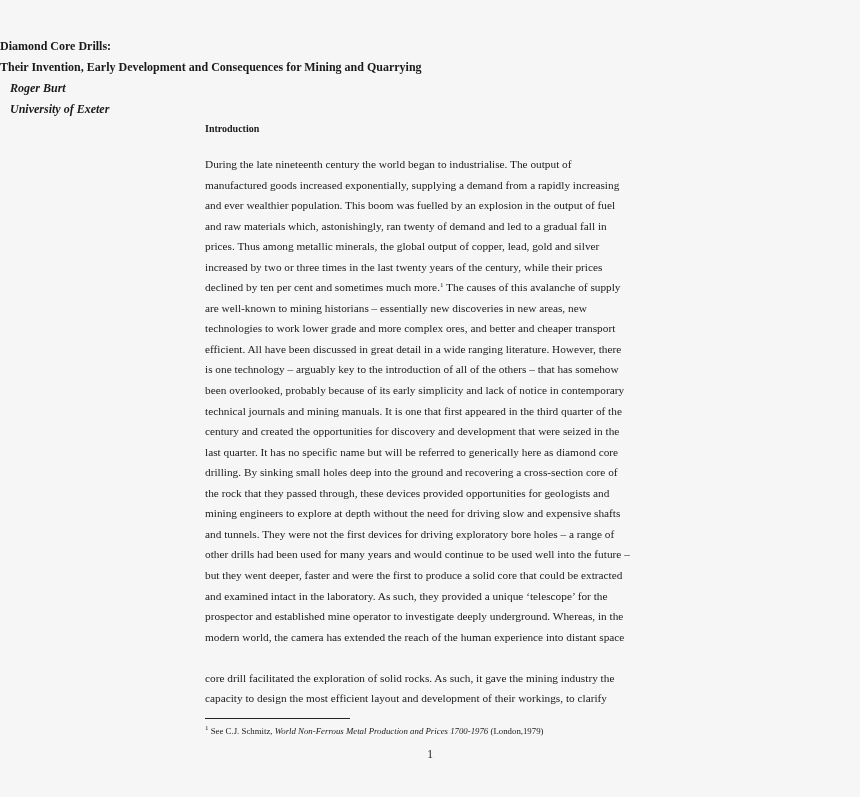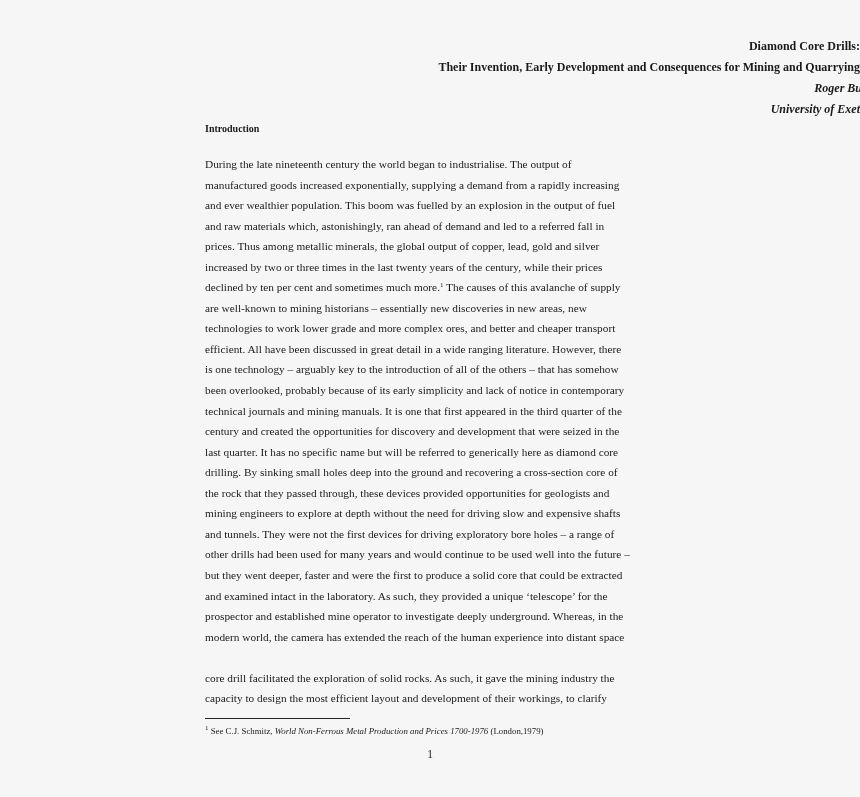--- a/index.html
+++ b/index.html
@@ -19,21 +19,21 @@
       position: absolute;
       left: 0;
       top: 0;
       width: 860px;
       height: 797px;
     }
     .title-line {
       position: absolute;
       left: 0;
       width: 860px;
-      text-align: right;
+      text-align: left;
       font-size: 12px;
       line-height: 14px;
       white-space: nowrap;
     }
     .title-bold { font-weight: bold; }
     .title-italic { font-weight: bold; font-style: italic; padding-left: 10px; }
     #t1 { top: 39px; }
     #t2 { top: 60px; }
     #t3 { top: 81px; }
     #t4 { top: 102px; }
@@ -92,21 +92,21 @@
   <div id="t1" class="title-line title-bold">Diamond Core Drills:</div>
   <div id="t2" class="title-line title-bold">Their Invention, Early Development and Consequences for Mining and Quarrying</div>
   <div id="t3" class="title-line title-italic">Roger Burt</div>
   <div id="t4" class="title-line title-italic">University of Exeter</div>
 
   <div class="heading">Introduction</div>
 
   <div class="body-line" style="top:157px">During the late nineteenth century the world began to industrialise. The output of</div>
   <div class="body-line" style="top:178px">manufactured goods increased exponentially, supplying a demand from a rapidly increasing</div>
   <div class="body-line" style="top:198px">and ever wealthier population. This boom was fuelled by an explosion in the output of fuel</div>
-  <div class="body-line" style="top:219px">and raw materials which, astonishingly, ran ahead of demand and led to a referred fall in</div>
+  <div class="body-line" style="top:219px">and raw materials which, astonishingly, ran twenty of demand and led to a gradual fall in</div>
   <div class="body-line" style="top:239px">prices. Thus among metallic minerals, the global output of copper, lead, gold and silver</div>
   <div class="body-line" style="top:260px">increased by two or three times in the last twenty years of the century, while their prices</div>
   <div class="body-line" style="top:280px"><span>declined by ten per cent and sometimes much more.</span><sup>1</sup><span> The causes of this avalanche of supply</span></div>
   <div class="body-line" style="top:301px">are well-known to mining historians – essentially new discoveries in new areas, new</div>
   <div class="body-line" style="top:321px">technologies to work lower grade and more complex ores, and better and cheaper transport</div>
   <div class="body-line" style="top:342px">efficient. All have been discussed in great detail in a wide ranging literature. However, there</div>
   <div class="body-line" style="top:362px">is one technology – arguably key to the introduction of all of the others – that has somehow</div>
   <div class="body-line" style="top:383px">been overlooked, probably because of its early simplicity and lack of notice in contemporary</div>
   <div class="body-line" style="top:404px">technical journals and mining manuals. It is one that first appeared in the third quarter of the</div>
   <div class="body-line" style="top:424px">century and created the opportunities for discovery and development that were seized in the</div>

